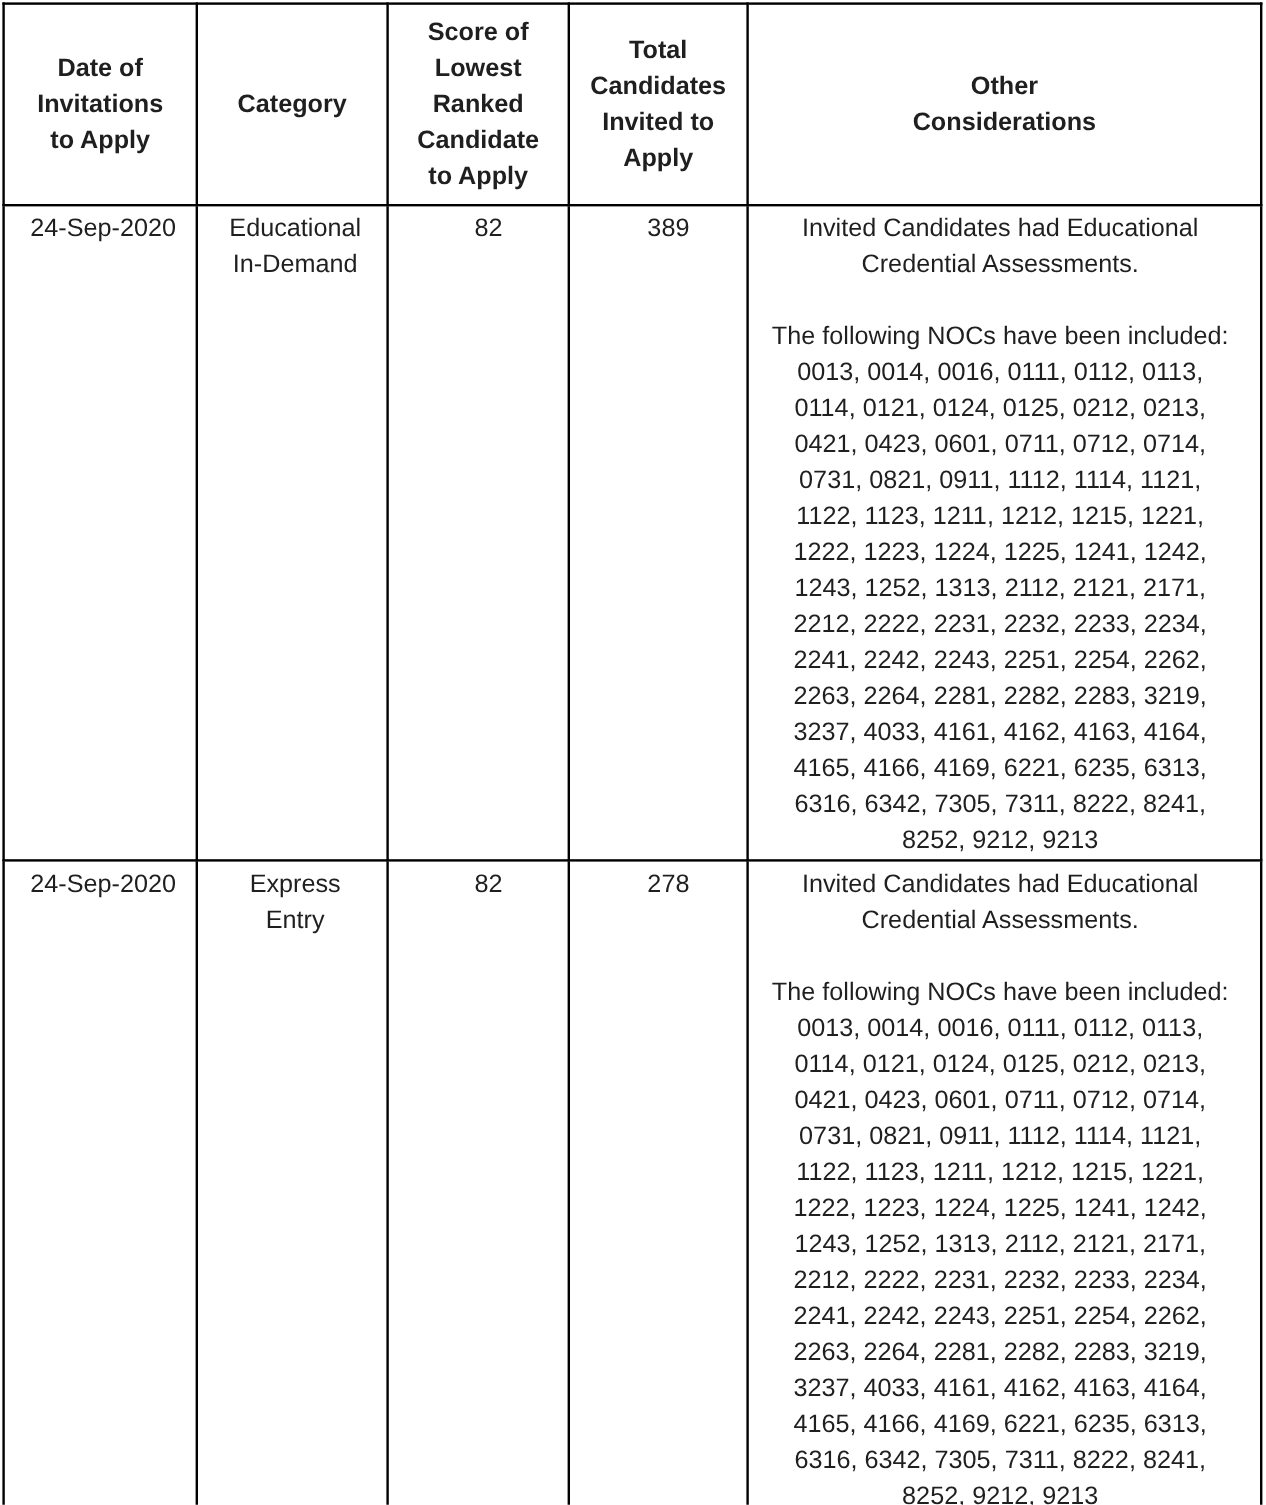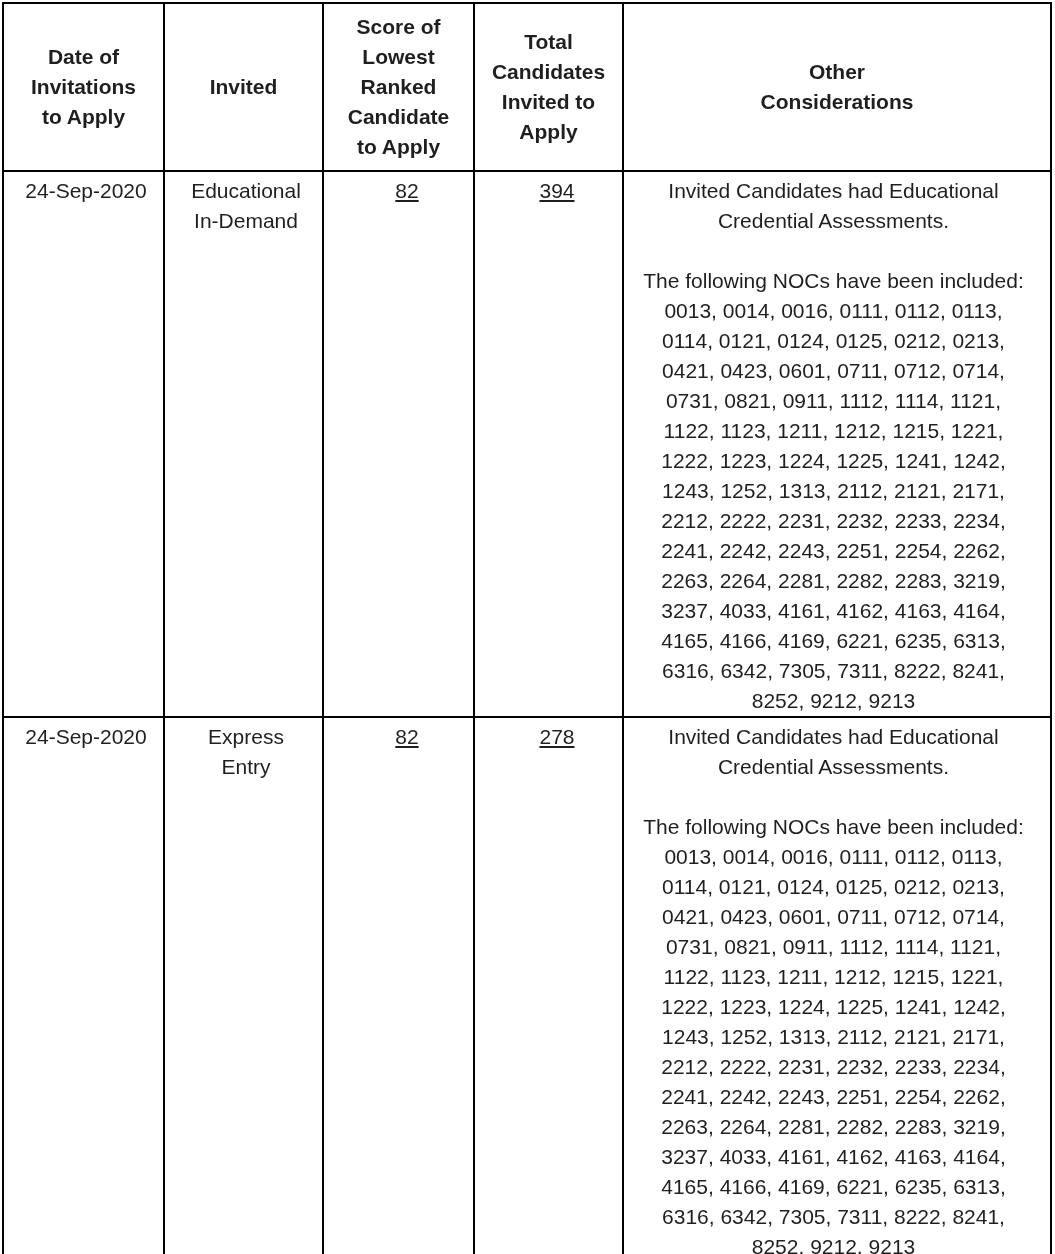--- a/index.html
+++ b/index.html
@@ -36,21 +36,20 @@
     font-size: 21px;
     line-height: 30px;
     vertical-align: top;
     padding: 4px 6px 0 11px;
     text-align: center;
   }
   .doc-table td.num {
     text-align: center;
     padding-left: 19px;
     padding-right: 2px;
-    text-decoration: underline;
   }
   .doc-table td.other {
     padding-left: 1px;
     padding-right: 8px;
   }
   tr.row-1 { height: 540px; }
   tr.row-2 { height: 536px; }
 </style>
 </head>
 <body>
@@ -61,41 +60,41 @@
     <col style="width:159px">
     <col style="width:151px">
     <col style="width:149px">
     <col style="width:428px">
   </colgroup>
   <thead>
     <tr>
       <th>Date of
 Invitations
 to Apply</th>
-      <th>Invited</th>
+      <th>Category</th>
       <th>Score of
 Lowest
 Ranked
 Candidate
 to Apply</th>
       <th>Total
 Candidates
 Invited to
 Apply</th>
       <th>Other
 Considerations</th>
     </tr>
   </thead>
   <tbody>
     <tr class="row-1">
       <td>24-Sep-2020</td>
       <td>Educational
 In-Demand</td>
       <td class="num">82</td>
-      <td class="num">394</td>
+      <td class="num">389</td>
       <td class="other">Invited Candidates had Educational
 Credential Assessments.
 
 The following NOCs have been included:
 0013, 0014, 0016, 0111, 0112, 0113,
 0114, 0121, 0124, 0125, 0212, 0213,
 0421, 0423, 0601, 0711, 0712, 0714,
 0731, 0821, 0911, 1112, 1114, 1121,
 1122, 1123, 1211, 1212, 1215, 1221,
 1222, 1223, 1224, 1225, 1241, 1242,

